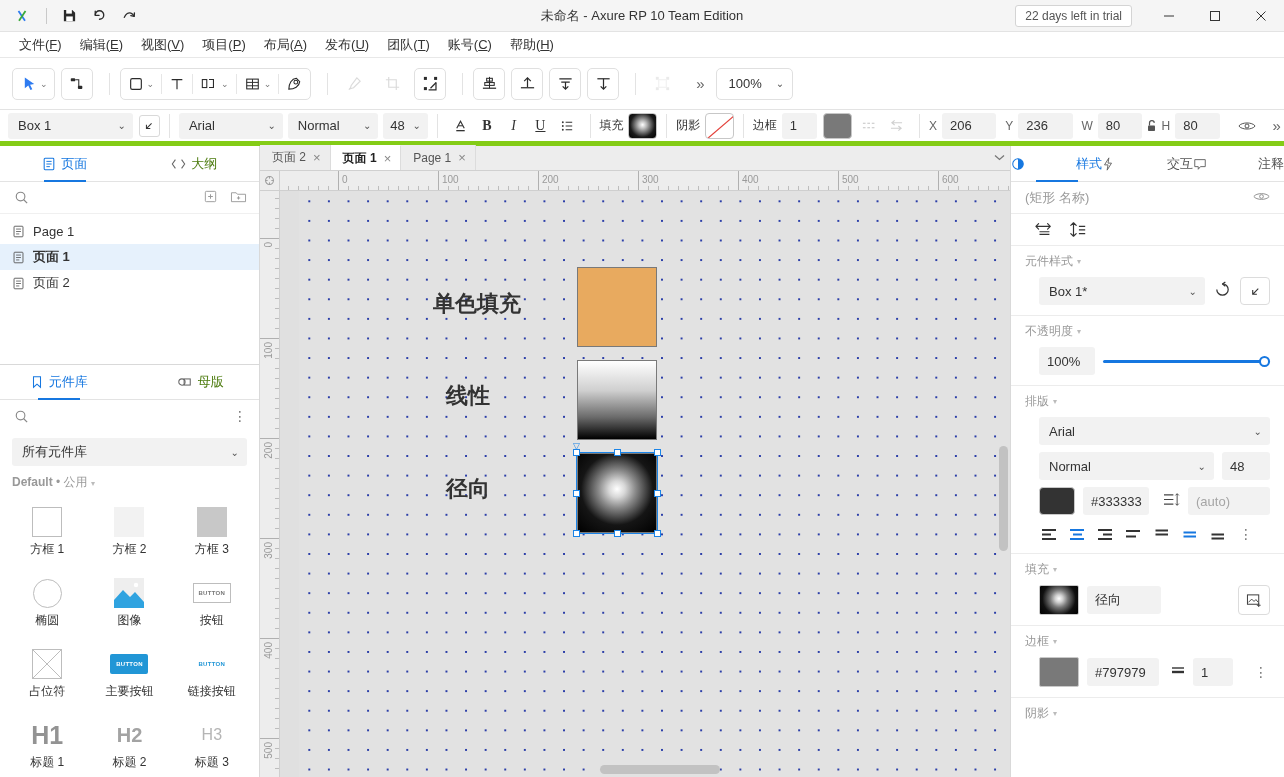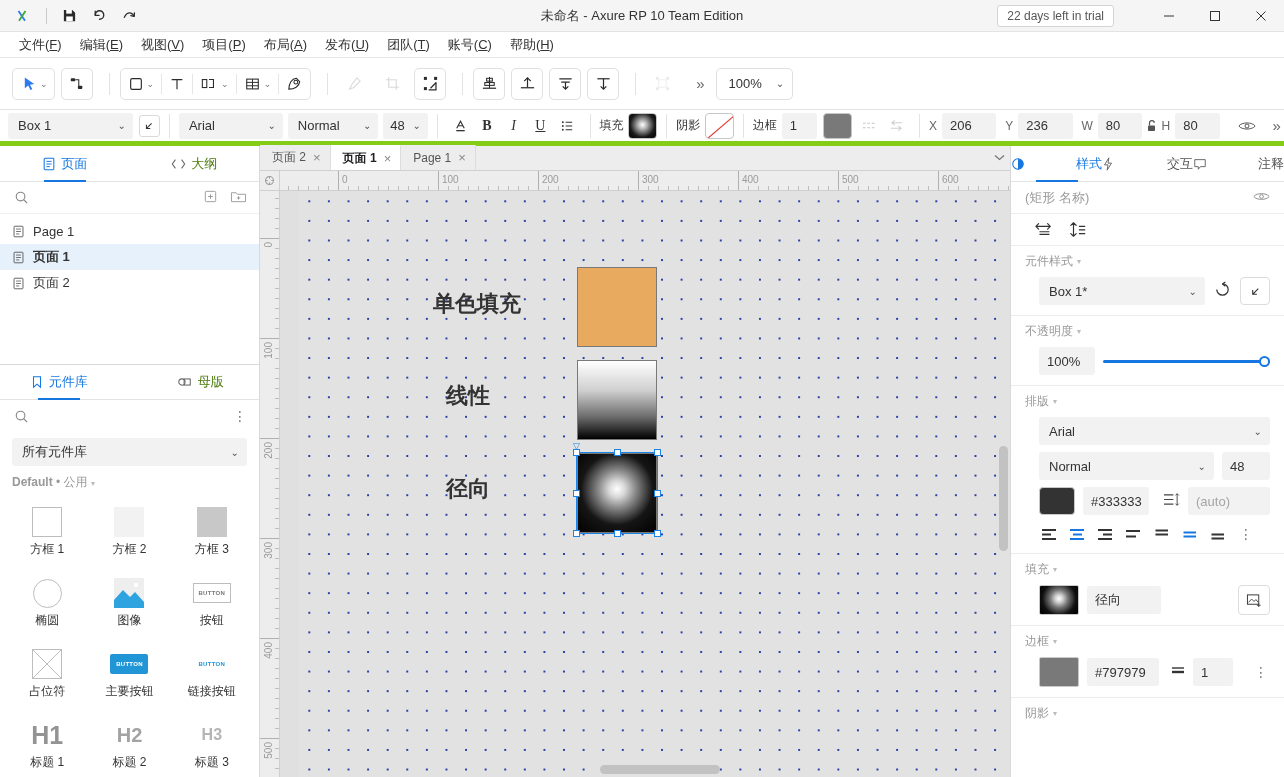--- a/index.html
+++ b/index.html
@@ -23,21 +23,21 @@
     border-radius: 3px; cursor: default;
   }
   .tb-sep { width: 1px; height: 16px; background: #c9c9c9; margin: 0 6px; }
   .tb-title {
     position: absolute; left: 0; right: 0; text-align: center;
     font-size: 13px; color: #333; pointer-events: none;
   }
   .tb-right { margin-left: auto; display: flex; align-items: center; height: 100%; }
   .trial {
     font-size: 12px; color: #555; border: 1px solid #d4d4d4; background: #fff;
-    border-radius: 3px; padding: 3px 9px; margin-right: 32px; white-space: nowrap;
+    border-radius: 3px; padding: 3px 9px; margin-right: 14px; white-space: nowrap;
   }
   .win-btn {
     width: 46px; height: 32px; display: flex; align-items: center; justify-content: center;
   }
 
   
   .menubar {
     height: 26px; background: #fff; display: flex; align-items: center;
     padding-left: 10px; border-bottom: 1px solid #e8e8e8; flex: 0 0 26px;
   }
@@ -651,21 +651,21 @@
           <div class="cap">标题 1</div>
         </div>
         <div class="libcell">
           <div class="lib-thumb">
             <span style="font-size:20px;font-weight:bold;color:#a3a3a3;">H2</span>
           </div>
           <div class="cap">标题 2</div>
         </div>
         <div class="libcell">
           <div class="lib-thumb">
-            <span style="font-size:16px;font-weight:bold;color:#b5b5b5;">H3</span>
+            <span style="font-size:16px;font-weight:normal;color:#b5b5b5;">H3</span>
           </div>
           <div class="cap">标题 3</div>
         </div>
       </div>
     </div>
 
     <div class="canvaswrap">
       <div class="doctabs">
         <div class="dtab">
           <span>页面 2</span>

